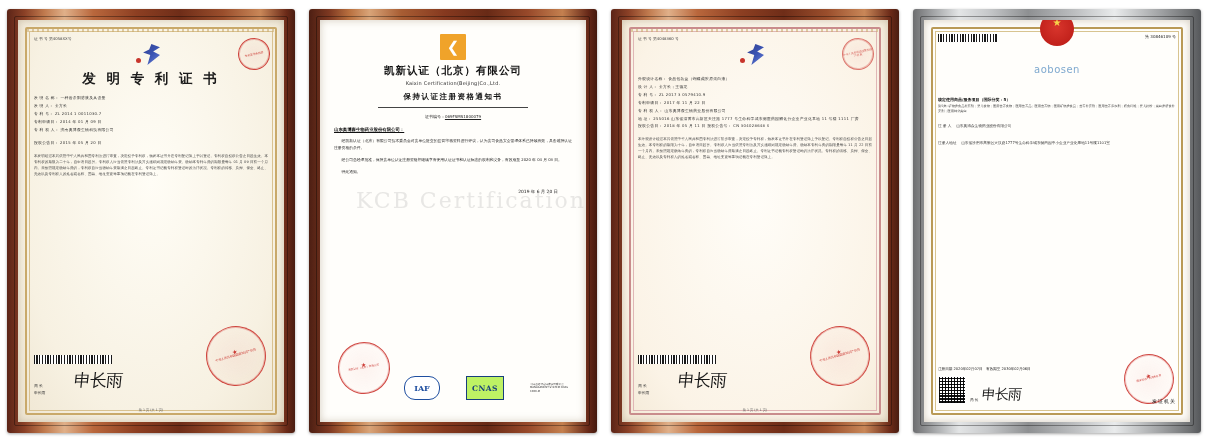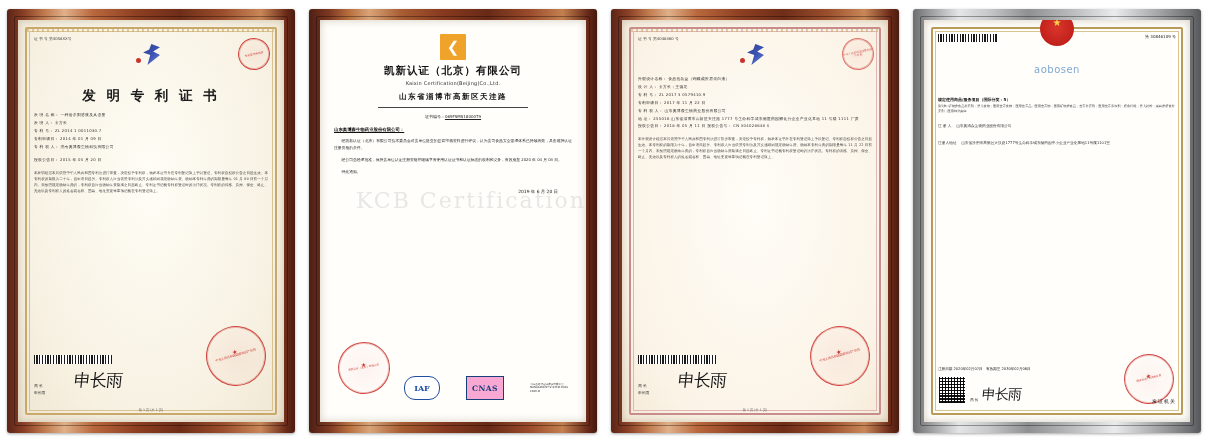--- a/index.html
+++ b/index.html
@@ -378,21 +378,21 @@
     background: #fff;
   }
   .cnas-badge {
     width: 36px; height: 22px;
     border: 1.4px solid #173f7c;
     display: flex; align-items: center; justify-content: center;
     font-family: "DejaVu Serif", serif;
     font-weight: bold;
     color: #173f7c;
     font-size: 7.5px;
-    background: #f9a8d4;
+    background: #bef264;
     letter-spacing: 0.5px;
   }
   .cnas-text {
     font-size: 2.6px;
     color: #333;
     line-height: 1.4;
     max-width: 44px;
   }
 
   
@@ -500,21 +500,21 @@
         </div>
 
         <div class="page-pad">
           <div class="doc-no">证 书 号 第4058XX号</div>
 
           <div class="cnipa-logo">
             <div class="swoosh"></div>
             <div class="dot"></div>
           </div>
 
-          <div class="title-cn" style="margin-top:18px">发 明 专 利 证 书</div>
+          <div class="title-cn" style="margin-top:1px">发 明 专 利 证 书</div>
 
           <div class="fields">
             <div class="field-row">发 明 名 称： 一种齿条阳溶液及其含量</div>
             <div class="field-row">发  明  人： 姜方长</div>
             <div class="field-row">专 利 号： ZL 2014 1 0011030.7</div>
             <div class="field-row">专利申请日： 2014 年 01 月 09 日</div>
             <div class="field-row">专 利 权 人： 济南奥博森生物科技有限公司</div>
             <div class="field-row" style="height:4px"></div>
             <div class="field-row">授权公告日： 2015 年 05 月 20 日</div>
           </div>
@@ -544,21 +544,21 @@
 
   <div class="cert-slot">
     <div class="frame wood2">
       <div class="frame-inner-bevel"></div>
       <div class="page white">
 
         <div class="page-pad" style="inset:14px">
           <div class="kx-logo">❮</div>
           <div class="kx-h1">凯新认证（北京）有限公司</div>
           <div class="kx-h2">Kaixin Certification(Beijing)Co.,Ltd.</div>
-          <div class="kx-h3">山东省淄博市高新区天洼路</div>
+          <div class="kx-h3">保持认证注册资格通知书</div>
           <div class="kx-rule"></div>
 
           <div class="kx-certno">
             <span>证书编号：</span><u>069FSMS1800079</u>
           </div>
 
           <div class="kx-to">山东奥博森生物药业股份有限公司：</div>
 
           <div class="kx-para">经凯新认证（北京）有限公司技术委员会对贵单位提交的监督审核资料进行评议，认为贵司食品安全管理体系已持续有效，具备维持认证注册资格的条件。</div>
           <div class="kx-para">经公司总经理批准，保持贵单位认证注册资格并继续享有使用认证证书和认证标志的权利和义务，有效期至 2020 年 04 月 03 日。</div>

